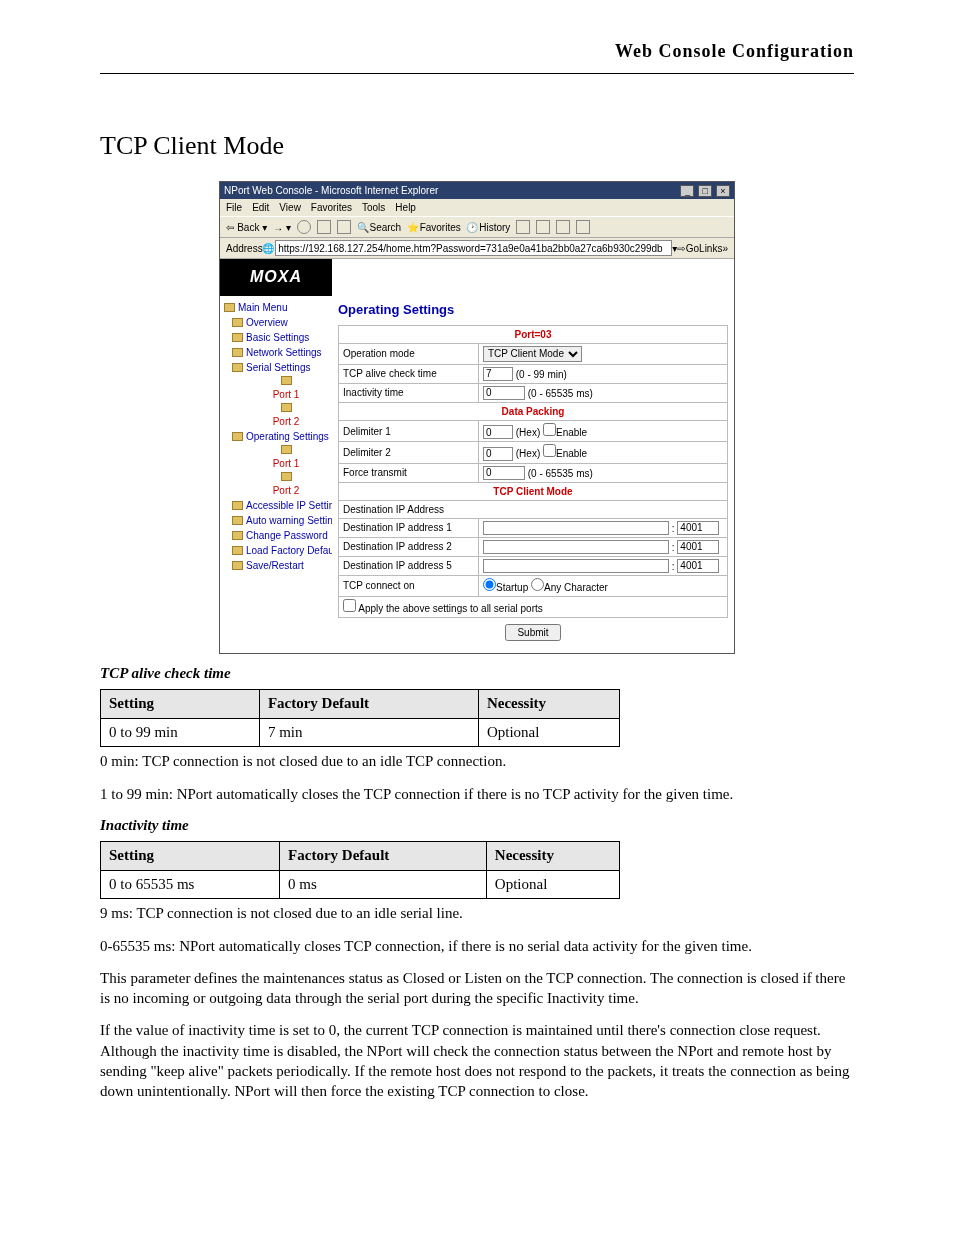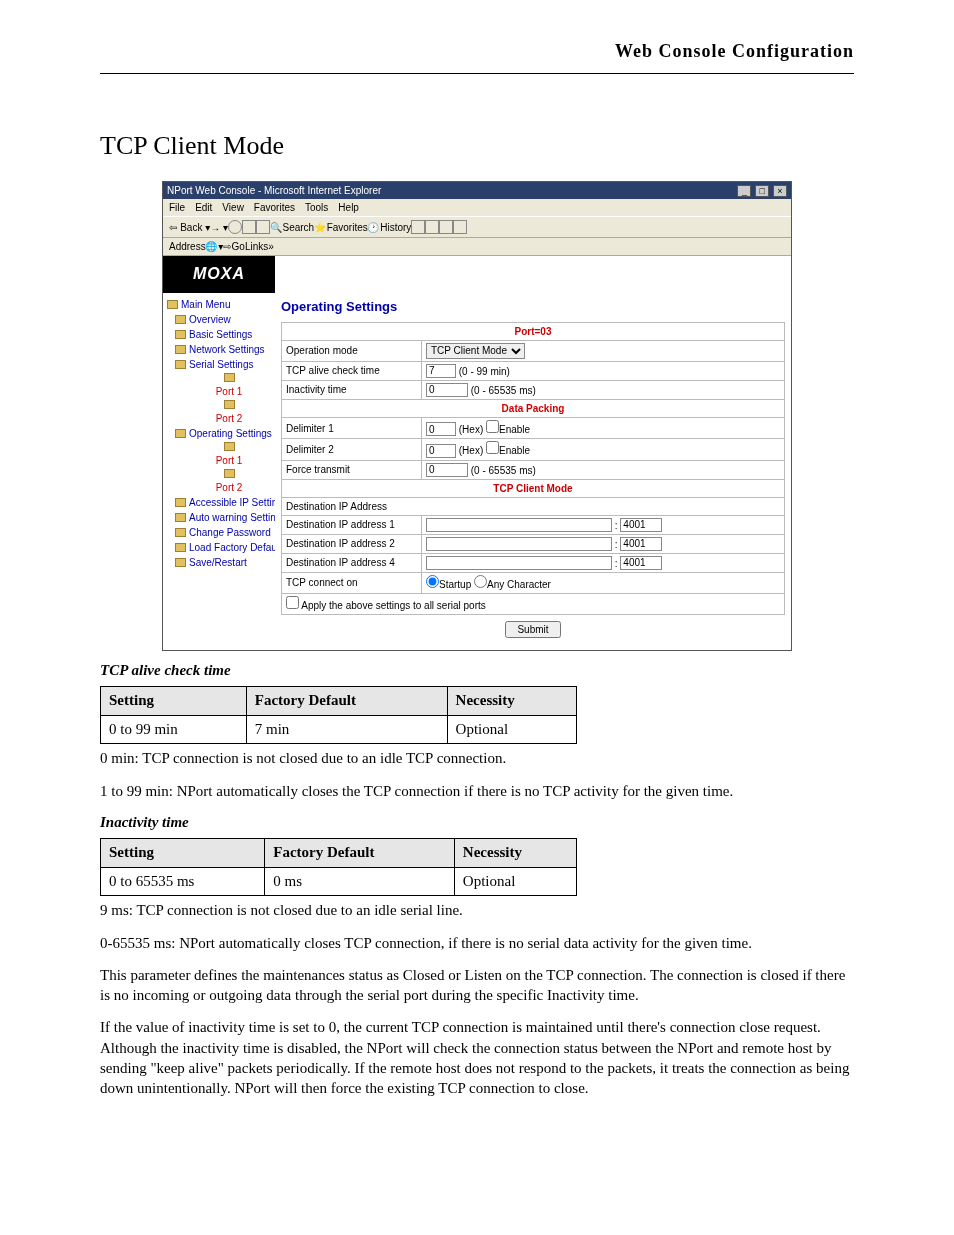--- a/index.html
+++ b/index.html
@@ -20,21 +20,21 @@
     border-bottom: 1px solid #000;
     padding-bottom: 10px;
     margin-bottom: 55px;
   }
   .main-heading {
     font-size: 26px;
     font-weight: normal;
     margin-bottom: 18px;
   }
   .screenshot-container {
-    width: 630px;
+    width: 516px;
     margin: 0 auto 10px auto;
     border: 1px solid #555;
     font-family: "Tahoma", sans-serif;
     font-size: 10px;
   }
   .win-titlebar {
     background: #2a3f6a;
     color: #fff;
     padding: 2px 4px;
     display: flex;
@@ -42,21 +42,21 @@
     align-items: center;
   }
   .win-btns span {
     display: inline-block;
     width: 14px; height: 12px;
     background: #ccc; border: 1px solid #555;
     font-size: 9px; text-align: center; line-height: 10px; color:#000;
     margin-left: 1px;
   }
   .win-menu { background: #ece9d8; padding: 2px 6px; display:flex; gap:10px; color:#000; }
-  .win-tool { background: #ece9d8; padding: 3px 6px; display:flex; gap:0; align-items:center; border-top:1px solid #fff; border-bottom:1px solid #aaa; font-size:10px; }
+  .win-tool { background: #ece9d8; padding: 3px 6px; display:flex; gap:6px; align-items:center; border-top:1px solid #fff; border-bottom:1px solid #aaa; font-size:10px; }
   .win-tool .circ { width:14px; height:14px; border:1px solid #888; border-radius:50%; display:inline-block; }
   .win-tool .sq { width:14px; height:14px; border:1px solid #888; display:inline-block; }
   .win-addr { background:#ece9d8; padding:2px 6px; display:flex; align-items:center; border-bottom:1px solid #aaa; font-size:10px; }
   .win-addr input { flex:1; font-size:10px; height:16px; border:1px solid #888; padding:0 2px; }
   .content-row { display:flex; }
   .brand-row { display:flex; }
   .brand-left {
     width: 112px; background:#000; color:#fff; font-weight:bold;
     font-size:16px; letter-spacing:1px; text-align:center; padding:8px 0;
     font-style: italic;
@@ -90,21 +90,21 @@
   .submit-row { text-align:center; padding:6px;text-decoration:underline; }
   .submit-row button { font-size:10px; padding:1px 10px; }
 
   .subheading {
     font-style: italic;
     font-weight: bold;
     font-size: 15px;
     margin: 10px 0 6px 0;
   }
   .setting-table {
-    width: 477px;
+    width: 520px;
     border-collapse: collapse;
     margin-bottom: 4px;
     font-size: 15px;
   }
   .setting-table th, .setting-table td {
     border: 1px solid #000;
     padding: 4px 8px;
     text-align: left;
   }
   .setting-table th {
@@ -151,20 +151,21 @@
     <span>⭐<span>Favorites</span></span>
     <span>🕑<span>History</span></span>
     <span class="sq"></span>
     <span class="sq"></span>
     <span class="sq"></span>
     <span class="sq"></span>
   </div>
   <div class="win-addr">
     <span>Address</span>
     <span>🌐</span>
+    <input type="text" value="https://192.168.127.254/home.htm?Password=731a9e0a41ba2bb0a27ca6b930c299db" style="">
     <span>▾</span>
     <span>⇨<span>Go</span></span>
     <span>Links</span>
     <span>»</span>
   </div>
   <div class="brand-row">
     <div class="brand-left">MOXA</div>
   </div>
   <div class="content-row">
     <div class="left-nav">
@@ -271,21 +272,21 @@
             </tr>
         <tr>
           <td class="label">Destination IP address 1</td>
           <td><input type="text" size="28" style=""> : <input type="text" size="4" value="4001" style=""></td>
         </tr>
         <tr>
           <td class="label">Destination IP address 2</td>
           <td><input type="text" size="28" style=""> : <input type="text" size="4" value="4001" style=""></td>
         </tr>
         <tr>
-          <td class="label">Destination IP address 4</td>
+          <td class="label">Destination IP address 5</td>
           <td><input type="text" size="28" style=""> : <input type="text" size="4" value="4001" style=""></td>
         </tr>
         <tr>
           <td class="label">TCP connect on</td>
           <td>
             <input type="radio" checked="" style=""><span class="hint">Startup</span>
             <input type="radio" style=""><span class="hint">Any Character</span>
           </td>
         </tr>
         <tr>

